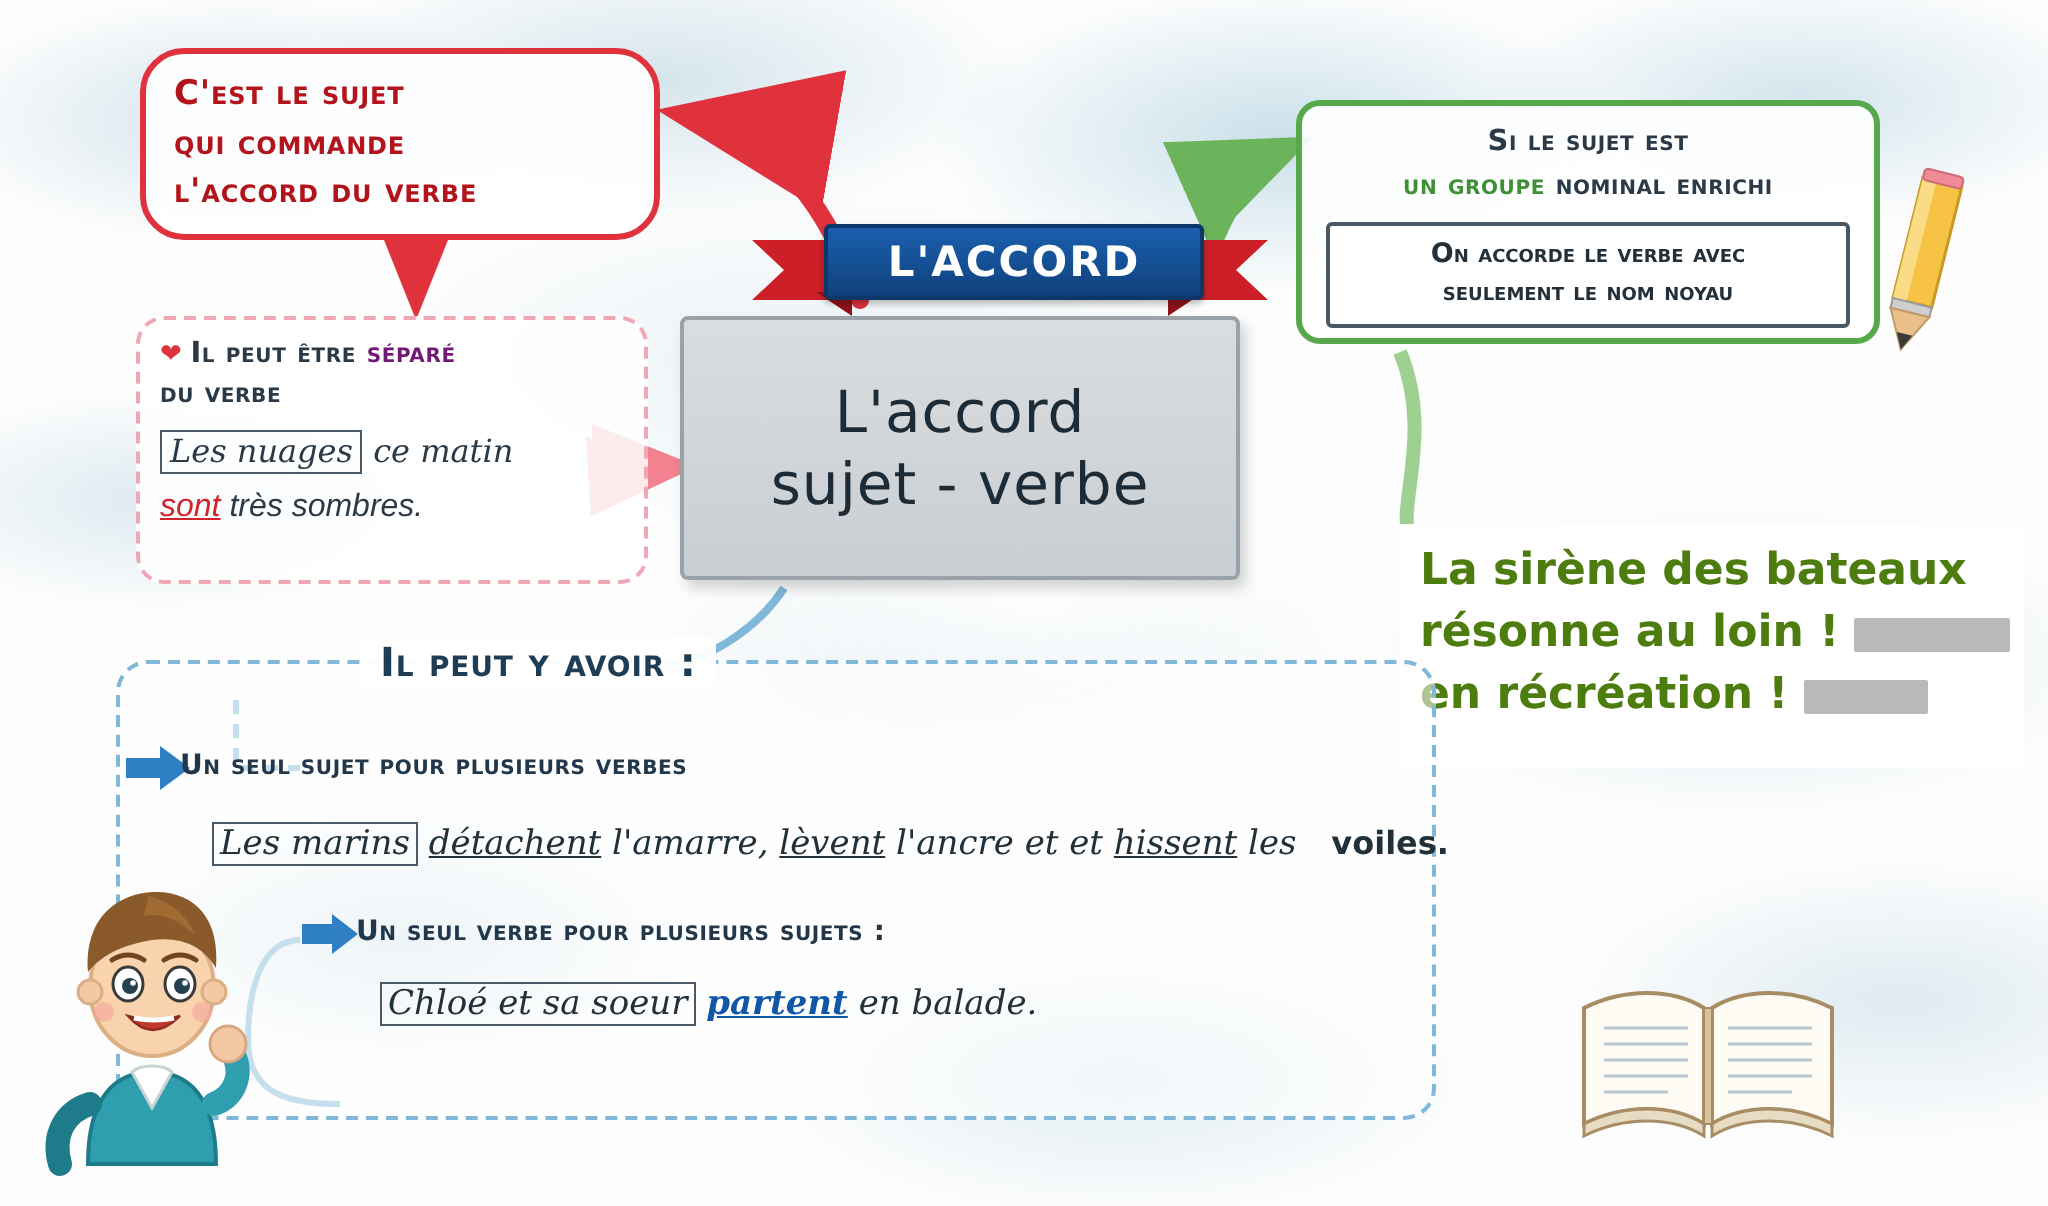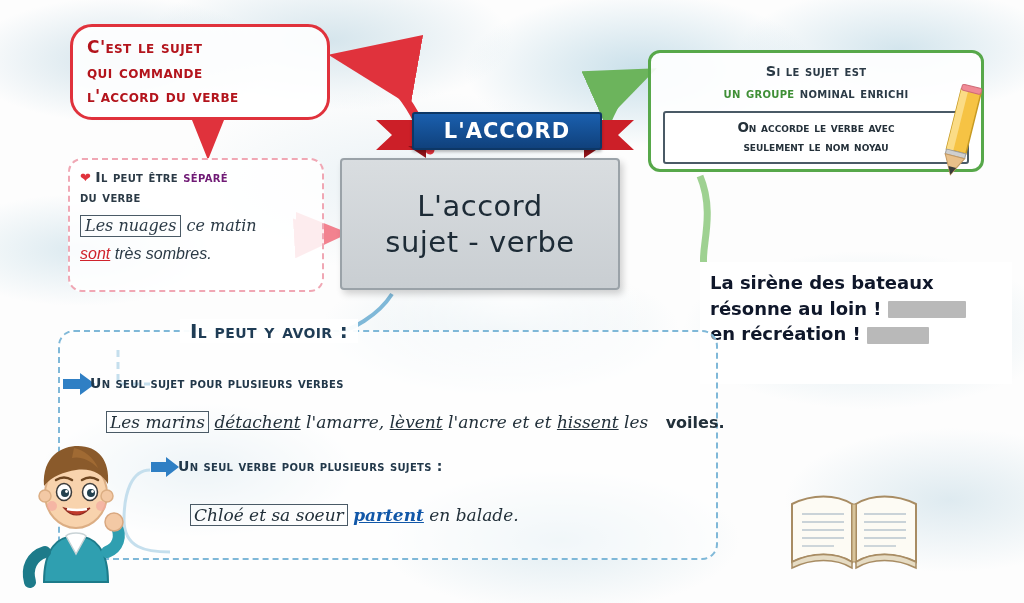--- a/index.html
+++ b/index.html
@@ -167,21 +167,21 @@
     font-size: 16px;
     color: #2b3a46;
   }
   #box-pink .ex2 .red-u {
     color: #d0232c;
     text-decoration: underline;
   }
 
   
   #box-green {
-    left: 648px; top: 50px; width: 336px; height: 122px;
+    left: 648px; top: 50px; width: 292px; height: 122px;
     border: 3px solid #57a84a;
     border-radius: 12px;
     background: rgba(255,255,255,0.9);
     padding: 8px 12px;
     text-align: center;
   }
   #box-green .head {
     font-family: "DejaVu Sans", sans-serif;
     font-weight: bold;
     font-size: 14.5px;
@@ -210,22 +210,22 @@
 
   
   #note-white {
     left: 700px; top: 262px; width: 312px; height: 122px;
     background: #ffffff;
     padding: 8px 10px;
   }
   #note-white .ln {
     font-family: "DejaVu Sans", sans-serif;
     font-weight: bold;
-    font-size: 18px;
-    color: #0f172a;
+    font-size: 22px;
+    color: #4d7c0f;
     line-height: 1.42;
     white-space: nowrap;
   }
   .redact {
     display: inline-block;
     background: #b9b9b9;
     color: transparent;
     border-radius: 1px;
     vertical-align: middle;
   }
@@ -419,21 +419,21 @@
     <span class="uline">hissent</span>
     <span>les</span>
     <span class="bold-up">voiles.</span>
   </div>
 
   <svg class="node" style="left:150px; top:456px; width:30px; height:22px;" viewBox="0 0 30 22">
     <path d="M1,6 L16,6 L16,1 L29,11 L16,21 L16,16 L1,16 Z" fill="#2f7fc4"></path>
   </svg>
   <div class="sub-head" style="left:178px; top:458px;">Un seul verbe pour plusieurs sujets :</div>
 
-  <div class="sentence" style="left:190px; top:492px;margin-top:13px;">
+  <div class="sentence" style="left:190px; top:492px;">
     <span class="boxed">Chloé et sa soeur</span>
     <span class="blue-u">partent</span>
     <span>en balade.</span>
   </div>
 
   <svg class="node" id="boy" viewBox="0 0 124 160">
 
     <path d="M30,150 C30,116 44,104 62,104 C80,104 94,116 94,150 Z" fill="#2f9fb0" stroke="#1d7b8a" stroke-width="2"></path>
     <path d="M52,104 L62,122 L72,104 C68,100 56,100 52,104 Z" fill="#ffffff" stroke="#c9d3d6" stroke-width="1.5"></path>
 

